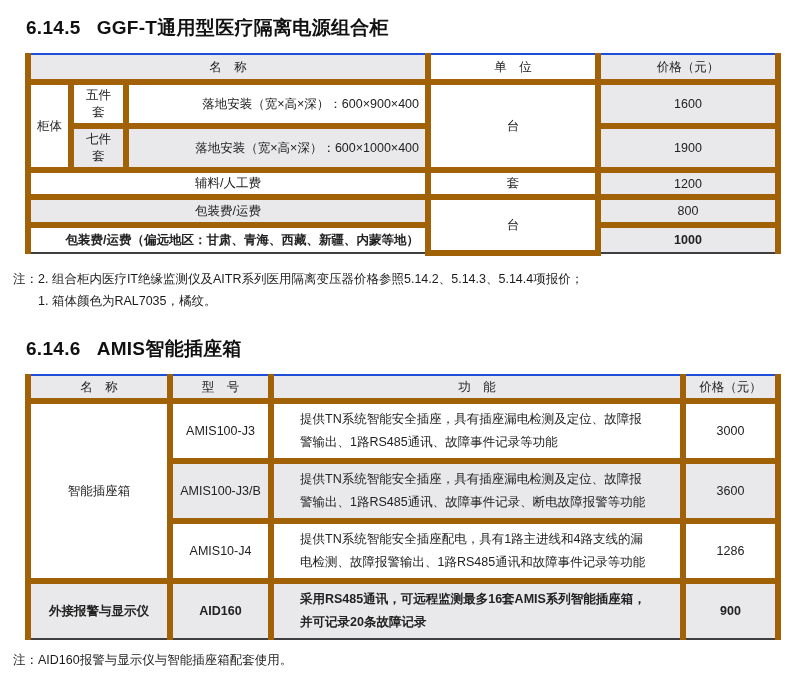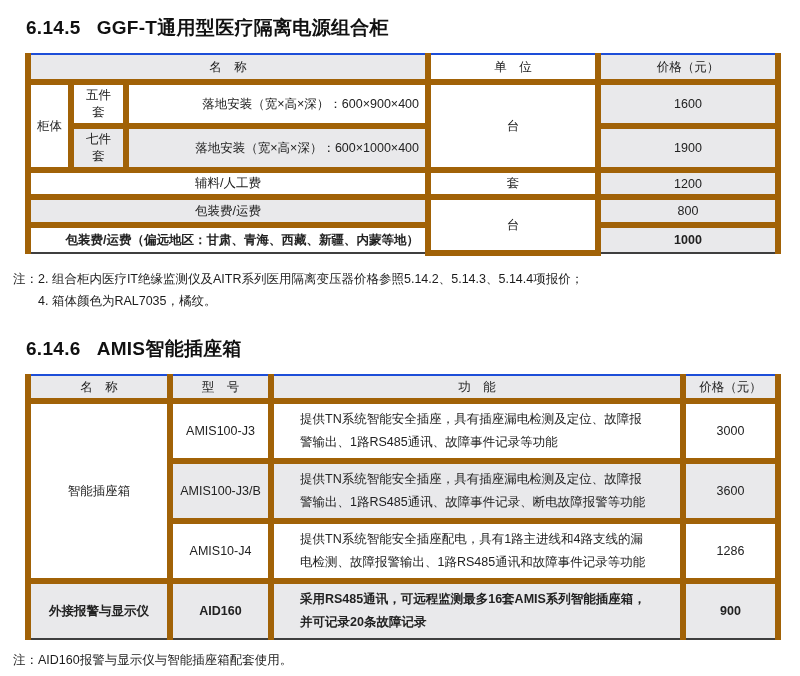--- a/index.html
+++ b/index.html
@@ -82,21 +82,21 @@
       <td class="shade">1000</td>
     </tr>
   </tbody>
 </table>
 
 <div class="note-block">
   <div class="note-row">
     <span class="note-label">注：</span>
     <div class="note-items">
       <div>2. 组合柜内医疗IT绝缘监测仪及AITR系列医用隔离变压器价格参照5.14.2、5.14.3、5.14.4项报价；</div>
-      <div>4. 箱体颜色为RAL7035，橘纹。</div>
+      <div>1. 箱体颜色为RAL7035，橘纹。</div>
     </div>
   </div>
 </div>
 
 <div class="sec-heading gap-lg">
   <span class="no">6.14.6</span><span>AMIS智能插座箱</span>
 </div>
 
 <table>
   <colgroup>

